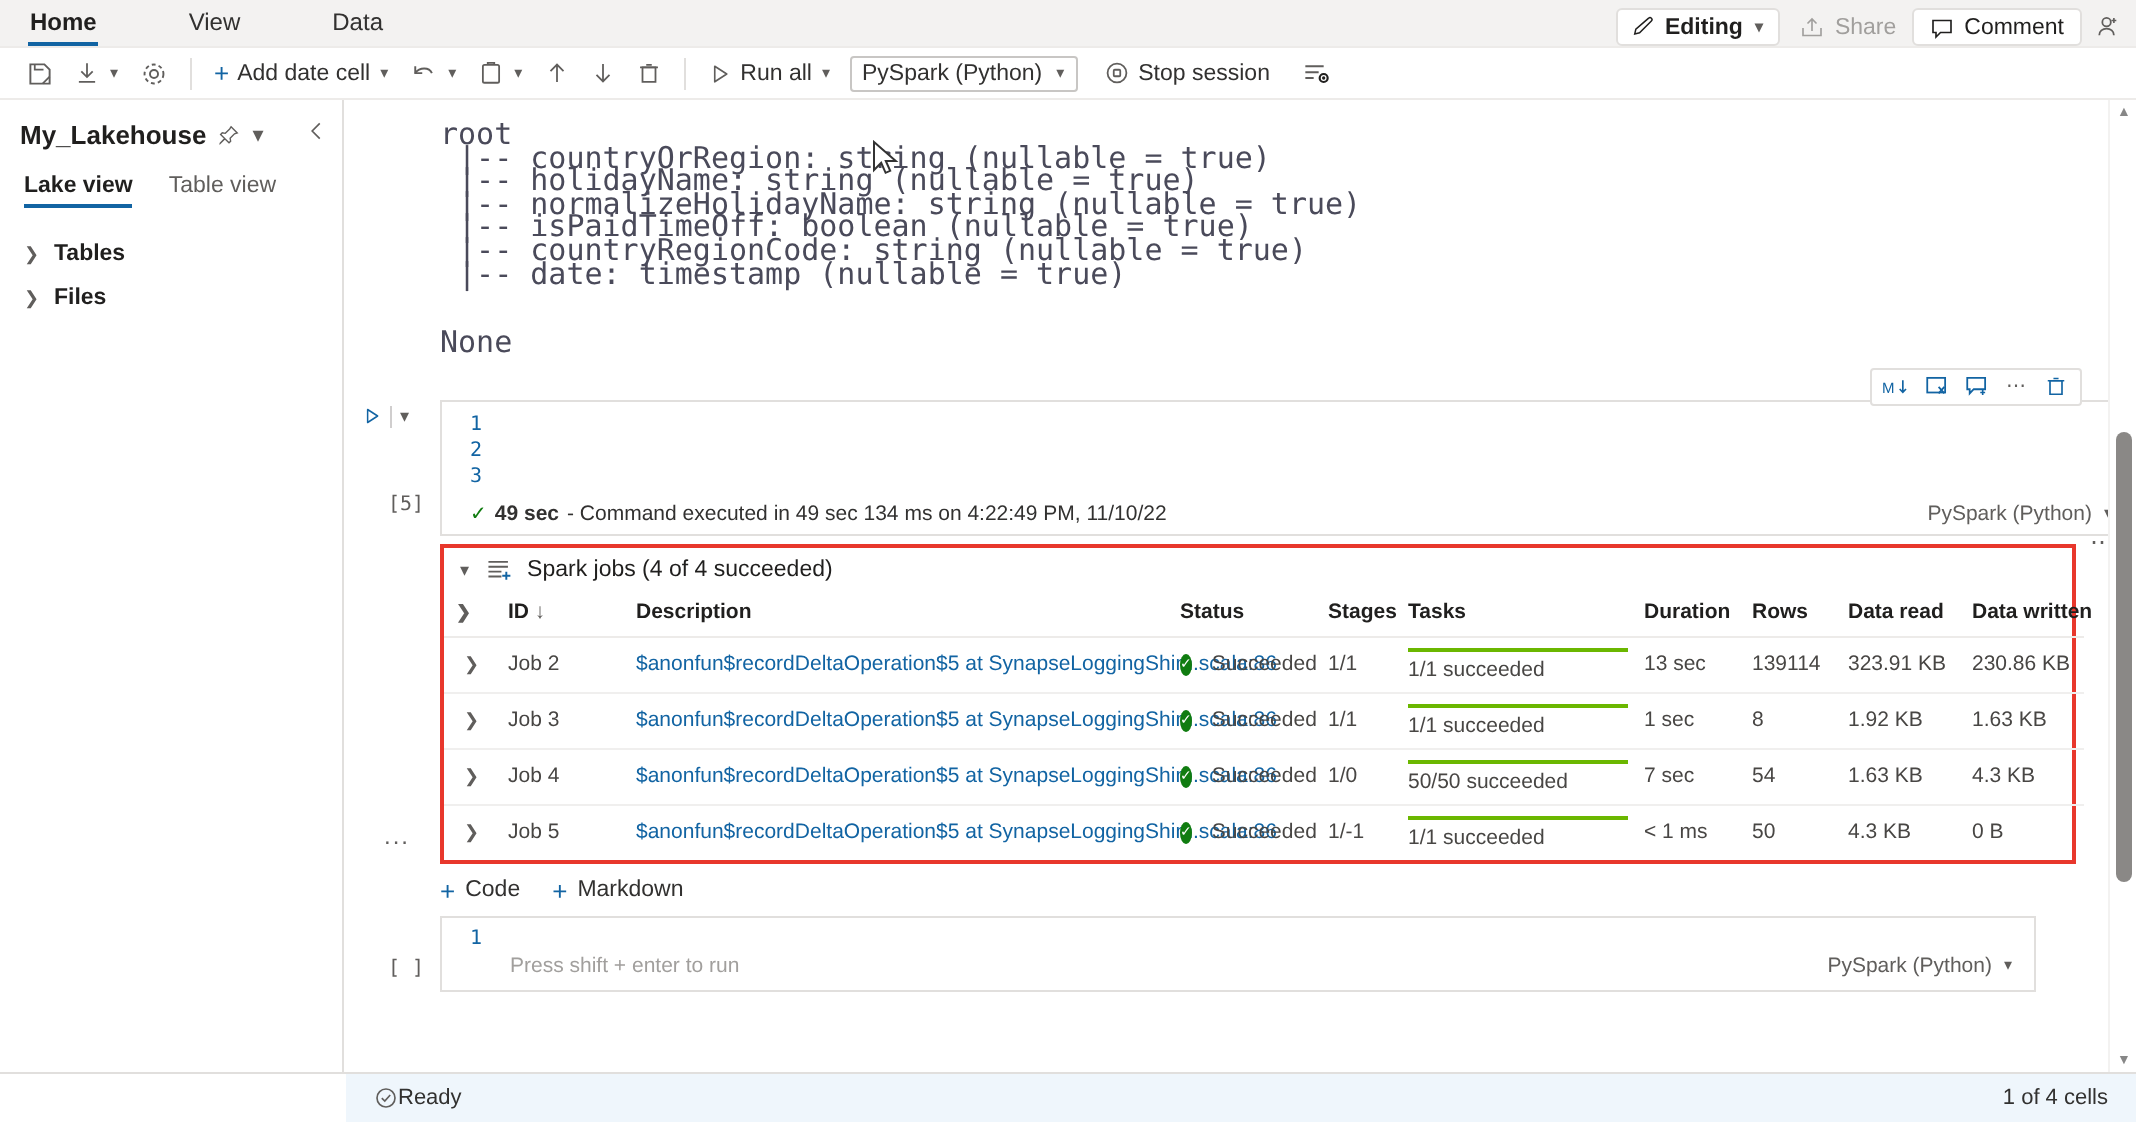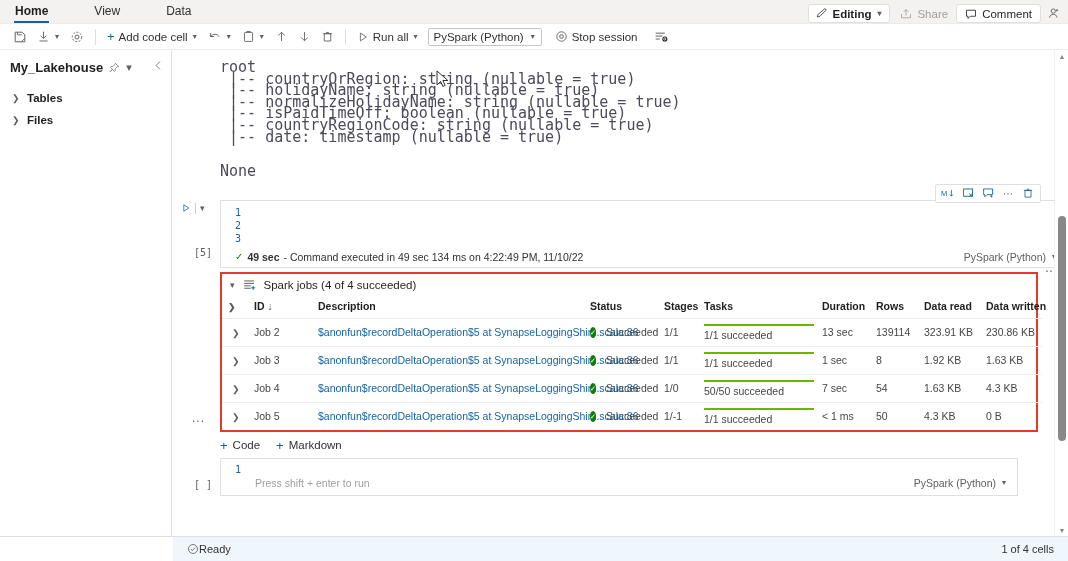--- a/index.html
+++ b/index.html
@@ -317,21 +317,21 @@
   </div>
   <div class="tb-item">
     <svg width="14" height="14" viewBox="0 0 16 16">
         <circle cx="8" cy="8" r="2.3" fill="none" stroke="#605e5c" stroke-width="1.1"></circle>
         <circle cx="8" cy="8" r="5.4" fill="none" stroke="#605e5c" stroke-width="1.1" stroke-dasharray="2.2 1.8"></circle>
       </svg>
   </div>
   <div class="tb-sep"></div>
   <div class="tb-item">
     <span class="plus">+</span>
-    <span>Add code cell</span>
+    <span>Add date cell</span>
     <span class="tb-caret">▾</span>
   </div>
   <div class="tb-item">
     <svg width="14" height="14" viewBox="0 0 16 16">
         <path d="M3 7.5c2.5-3.5 8-3.5 9.5 0" fill="none" stroke="#605e5c" stroke-width="1.1"></path>
         <path d="M3 3.5v4h4" fill="none" stroke="#605e5c" stroke-width="1.1"></path>
       </svg>
     <span class="tb-caret">▾</span>
   </div>
   <div class="tb-item">
@@ -392,20 +392,24 @@
       <svg width="11" height="11" viewBox="0 0 16 16">
           <path d="M9.5 2l4.5 4.5-2 .6-3.2 3.2.4 2.2-1.2 1.2-3-3-3.4 3.4.0-.1 3.3-3.4-3-3L3.1 6.4l2.2.4 3.2-3.2z" fill="none" stroke="#605e5c" stroke-width="1"></path>
         </svg>
     </span>
     <span class="lh-icon">▾</span>
   </div>
   <div class="collapse-btn">
     <svg width="11" height="11" viewBox="0 0 16 16">
         <path d="M10 2.5L4.5 8 10 13.5" fill="none" stroke="#605e5c" stroke-width="1.2"></path>
       </svg>
+  </div>
+  <div class="lh-tabs">
+    <div class="lh-tab active">Lake view</div>
+    <div class="lh-tab">Table view</div>
   </div>
   <div class="tree">
     <div class="tree-node">
       <span class="tree-chev">❯</span>
       <span>Tables</span>
     </div>
     <div class="tree-node">
       <span class="tree-chev">❯</span>
       <span>Files</span>
     </div>

